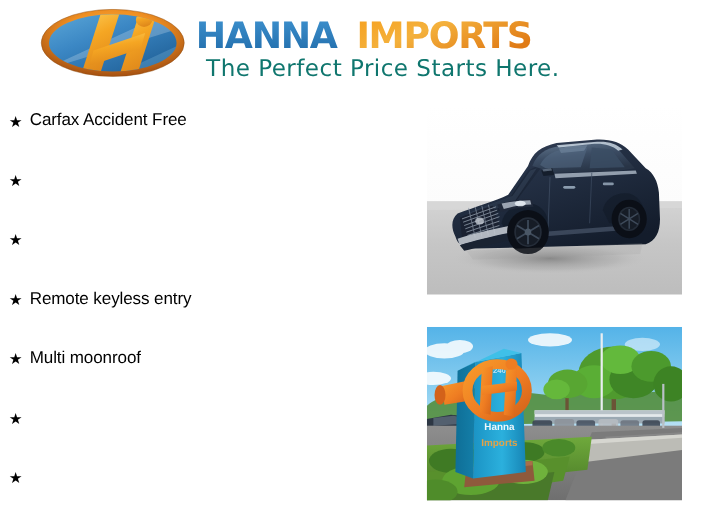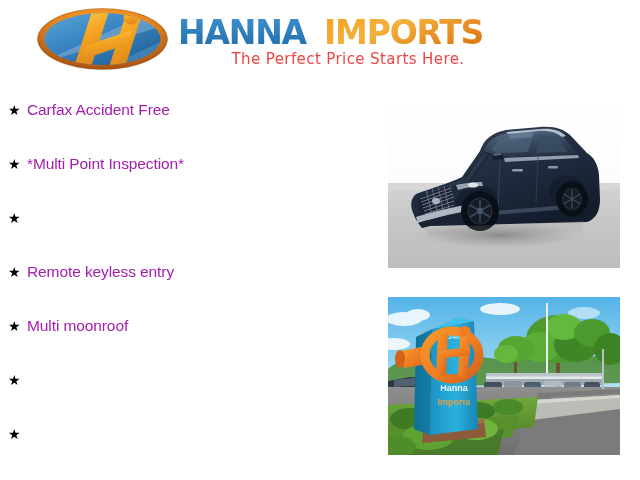--- a/index.html
+++ b/index.html
@@ -39,24 +39,24 @@
     width: 340px;
     height: 40px;
   }
 
   .logo-tagline {
     position: absolute;
     left: 178px; top: 50px;
     width: 340px;
     text-align: center;
     font-family: "DejaVu Sans", sans-serif;
-    font-size: 15px;
+    font-size: 21px;
     font-weight: 400;
     letter-spacing: 0.4px;
-    color: #ef4444;
+    color: #0f766e;
     white-space: nowrap;
   }
 
   
   .features {
     position: absolute;
     left: 0; top: 92px;
     width: 380px;
   }
 
@@ -75,21 +75,21 @@
     line-height: 22px;
     color: #000000;
     text-align: left;
     padding-top: 7px;
   }
 
   .feature-label {
     flex: 1 1 auto;
     font-size: 15.5px;
     line-height: 21px;
-    color: #a21caf;
+    color: #000000;
     padding-top: 7px;
     padding-right: 24px;
     letter-spacing: -0.1px;
   }
 
   
   .photo {
     position: absolute;
     overflow: hidden;
     background: #ffffff;
@@ -175,21 +175,20 @@
 
   <div class="features">
 
     <div class="feature-row">
       <span class="feature-bullet">★</span>
       <span class="feature-label">Carfax Accident Free</span>
     </div>
 
     <div class="feature-row">
       <span class="feature-bullet">★</span>
-      <span class="feature-label">*Multi Point Inspection*</span>
     </div>
 
     <div class="feature-row">
       <span class="feature-bullet">★</span>
     </div>
 
     <div class="feature-row">
       <span class="feature-bullet">★</span>
       <span class="feature-label">Remote keyless entry</span>
     </div>

